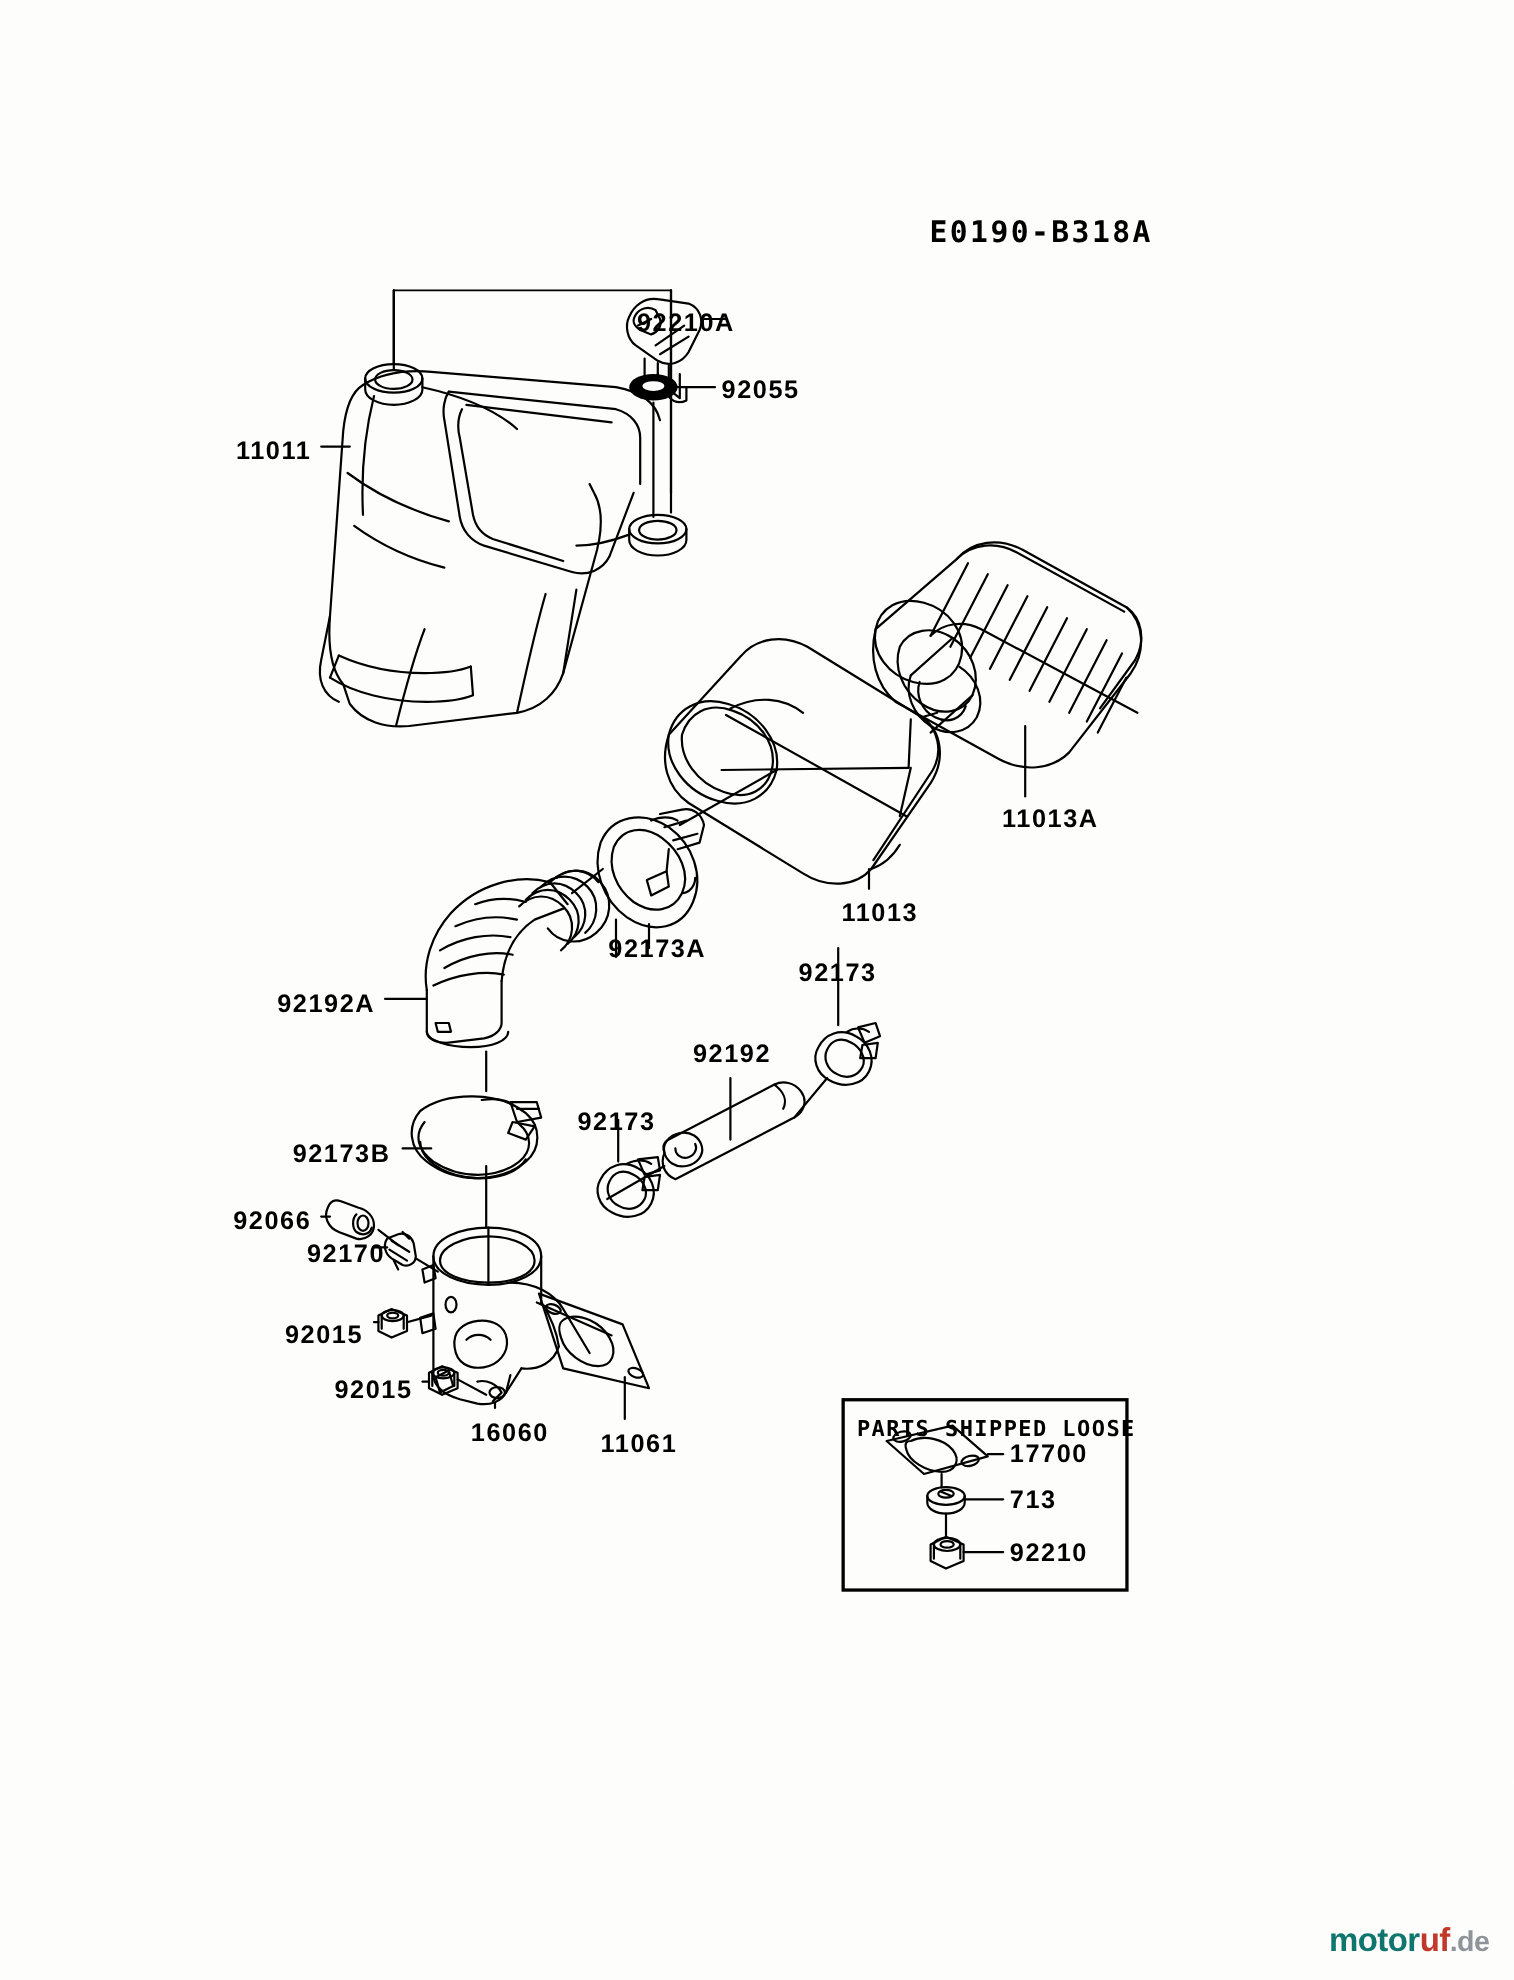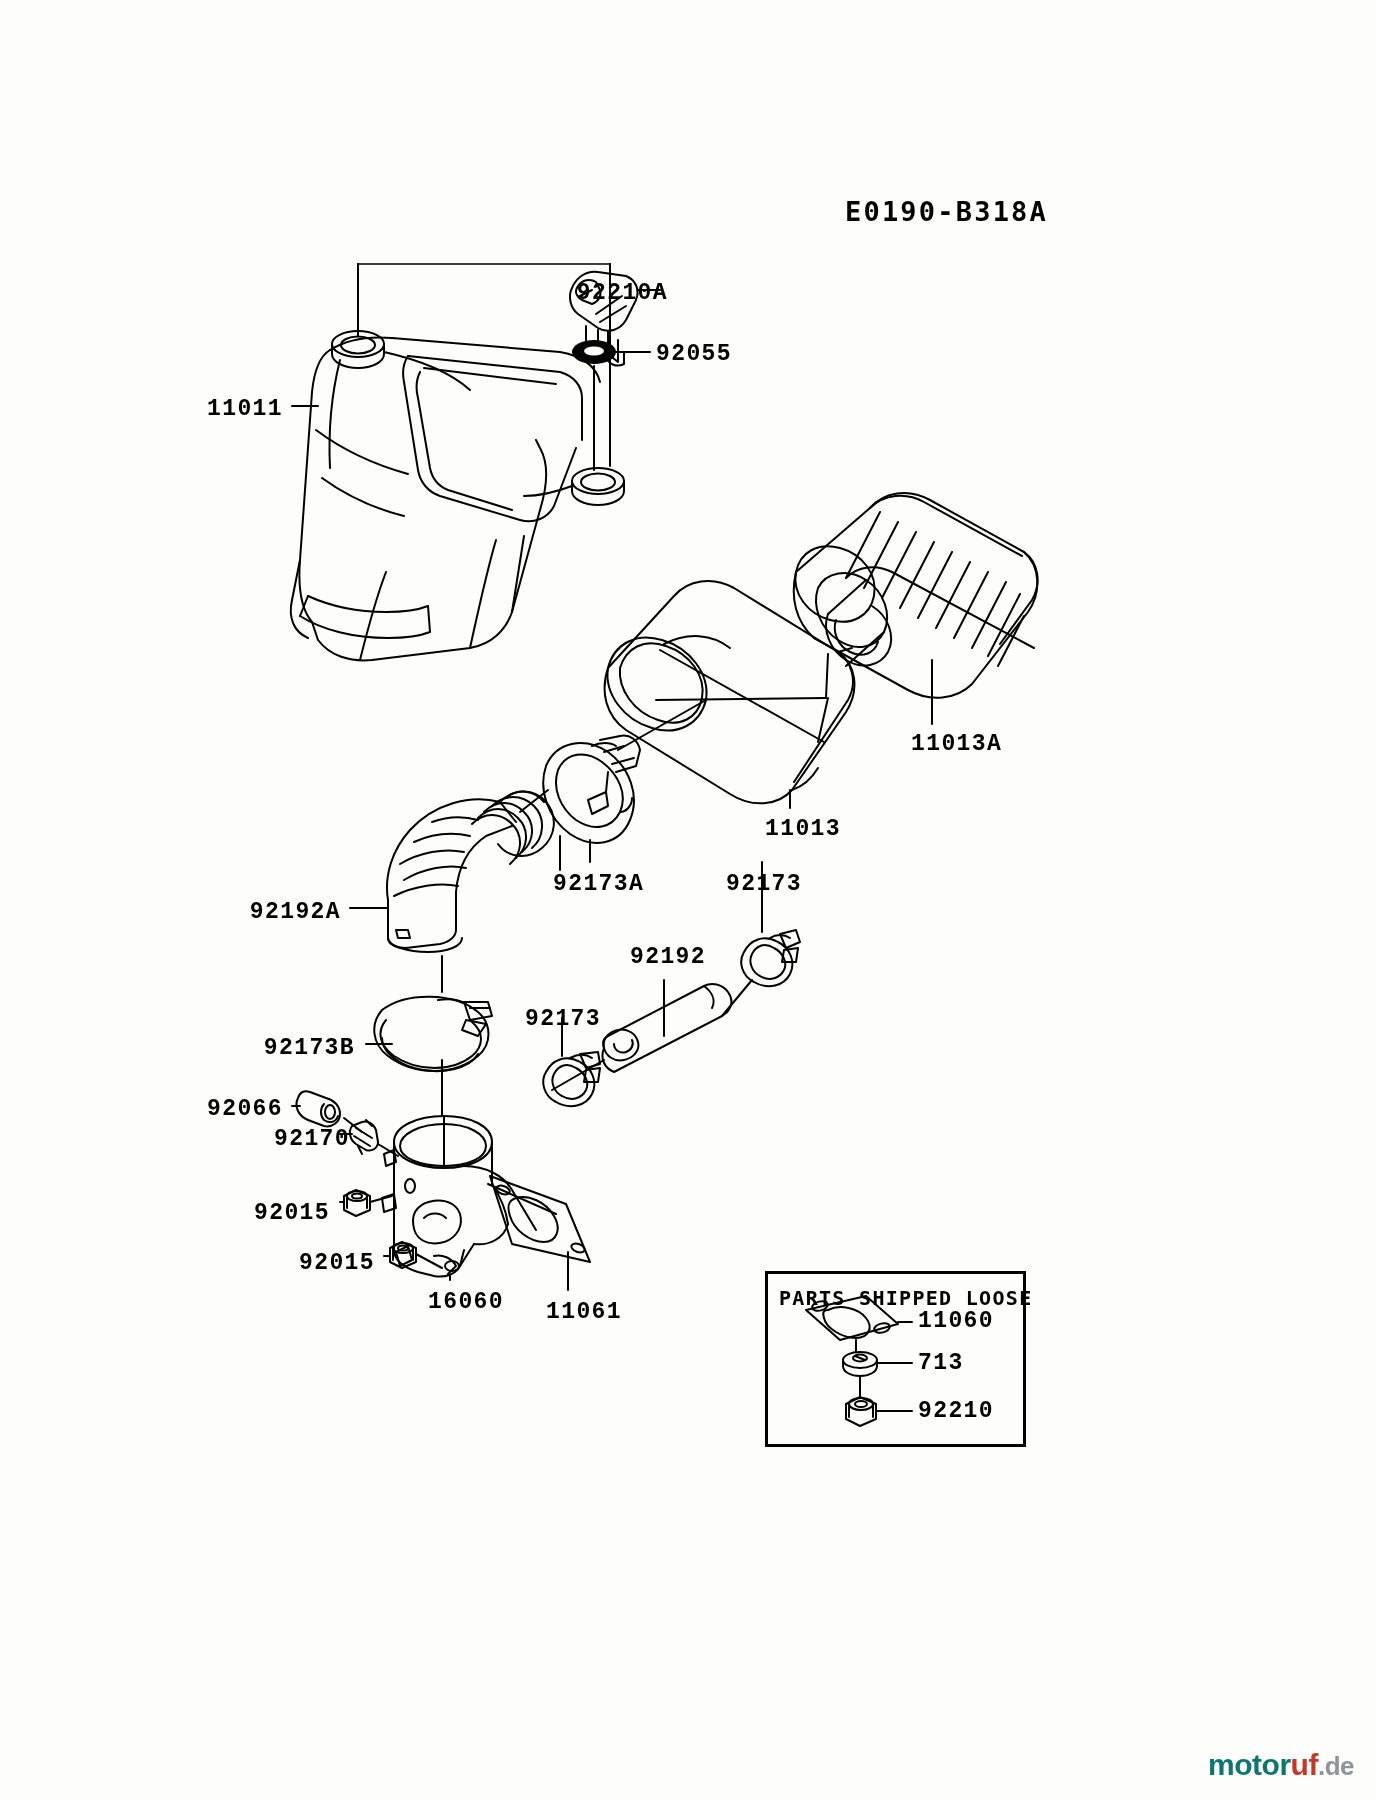--- a/index.html
+++ b/index.html
@@ -23,21 +23,21 @@
     font-family: "DejaVu Sans Mono", "Liberation Mono", monospace;
     font-size: 27px;
     font-weight: 700;
     letter-spacing: 2.2px;
     color: #000;
     white-space: nowrap;
   }
   
   .callout {
     position: absolute;
-    font-family: Liberation Mono, monospace;
+    font-family: Liberation Sans, sans-serif;
     font-size: 23px;
     font-weight: 700;
     letter-spacing: 1.4px;
     color: #000;
     white-space: nowrap;
     line-height: 1;
   }
   .callout.r { transform: translateX(-100%); }
 
   
@@ -473,37 +473,37 @@
     </g>
   </svg>
 
   <div class="diagram-code">E0190-B318A</div>
 
   <div class="callout r" style="left:668px; top:282px;">92210A</div>
   <div class="callout" style="left:656px; top:343px;">92055</div>
   <div class="callout r" style="left:283px; top:398px;">11011</div>
   <div class="callout" style="left:899px; top:733px;margin-left:12px;">11013A</div>
   <div class="callout" style="left:765px; top:818px;">11013</div>
-  <div class="callout" style="left:553px; top:873px;">92173A</div>
+  <div class="callout" style="left:553px; top:851px;">92173A</div>
   <div class="callout" style="left:726px; top:873px;">92173</div>
   <div class="callout r" style="left:341px; top:901px;">92192A</div>
   <div class="callout" style="left:630px; top:946px;">92192</div>
   <div class="callout" style="left:525px; top:1008px;">92173</div>
   <div class="callout r" style="left:355px; top:1037px;">92173B</div>
   <div class="callout r" style="left:283px; top:1098px;">92066</div>
   <div class="callout r" style="left:350px; top:1128px;">92170</div>
   <div class="callout r" style="left:330px; top:1202px;">92015</div>
   <div class="callout r" style="left:375px; top:1252px;">92015</div>
   <div class="callout" style="left:428px; top:1291px;">16060</div>
   <div class="callout" style="left:546px; top:1301px;">11061</div>
 
   <div class="loose-box"></div>
   <div class="loose-title">PARTS SHIPPED LOOSE</div>
 
-  <div class="callout" style="left:918px; top:1310px;">11060</div>
+  <div class="callout" style="left:918px; top:1310px;">17700</div>
   <div class="callout" style="left:918px; top:1352px;">713</div>
   <div class="callout" style="left:918px; top:1400px;">92210</div>
 
   <div class="watermark">
     <span class="motor">motor</span><span class="uf">uf</span><span class="de">.de</span>
   </div>
 
 </div>
 
 </body></html>

